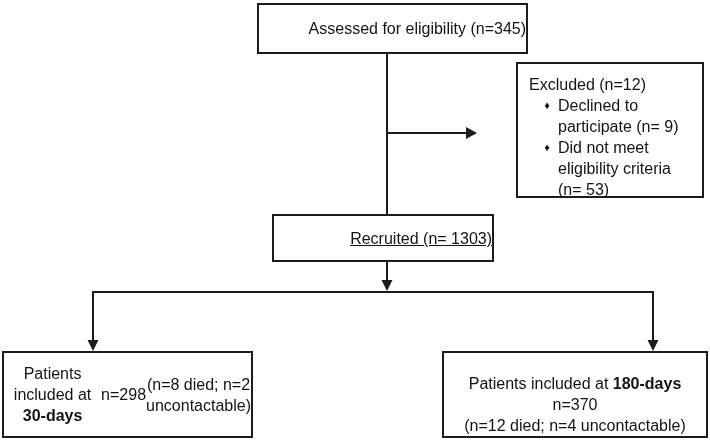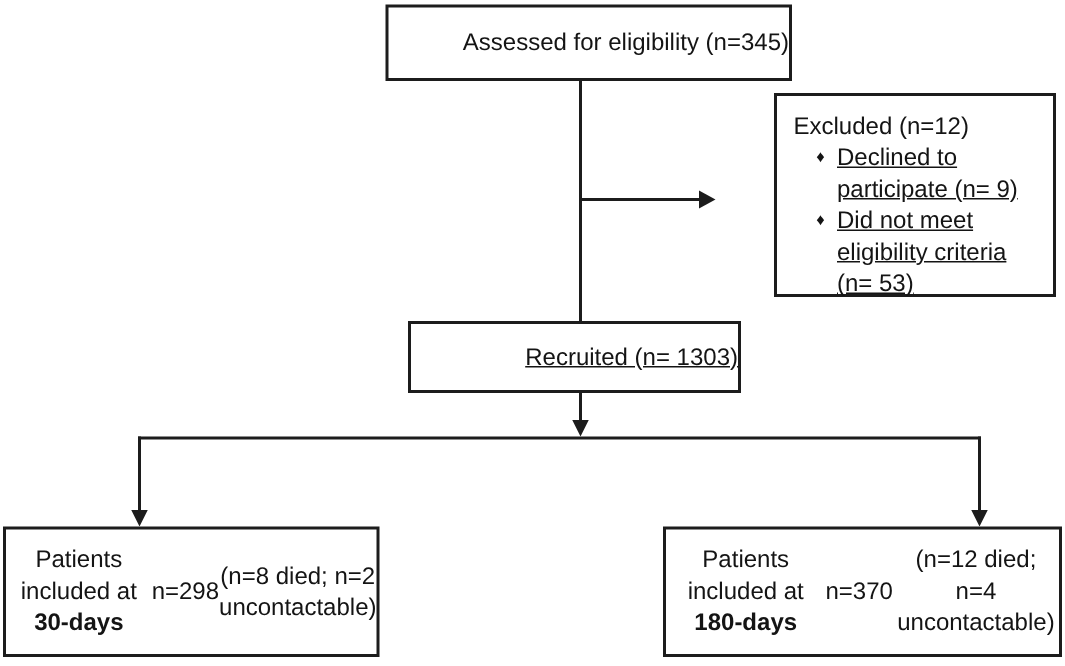--- a/index.html
+++ b/index.html
@@ -42,38 +42,37 @@
   .box-centered {
     display: flex;
     align-items: center;
     justify-content: flex-end;
     text-align: center;
   }
   .box-assessed  { left: 257px; top: 3px;   width: 271px; height: 51px; }
   .box-excluded  { left: 476px; top: 62px;  width: 188px; height: 136px; padding: 10px 4px 0 11px; margin-left: 40px; }
   .box-recruited { left: 272px; top: 214px; width: 222px; height: 48px; text-decoration: underline; }
   .box-day30     { left: 2px;   top: 351px; width: 251px; height: 87px; }
-  .box-day180    { left: 442px; top: 351px; width: 266px; height: 87px; flex-direction: row; }
+  .box-day180    { left: 442px; top: 351px; width: 266px; height: 87px; flex-direction: column; }
   .ex-title {
     margin-bottom: 0;
   }
   .bullet {
     display: flex;
     align-items: flex-start;
   }
   .bullet .glyph {
     flex: 0 0 22px;
     margin-left: 7px;
     text-align: center;
     font-size: 11px;
     line-height: 21px;
   }
   .bullet .bullet-text {
     flex: 1 1 auto;
-    text-decoration: underline;
   }
   .bold { font-weight: 700; }
 </style>
 </head>
 <body>
 
 <div class="canvas">
 
   <svg class="connectors" width="710" height="444" viewBox="0 0 710 444" aria-hidden="true">
     <line x1="387" y1="54" x2="387" y2="214"></line>

